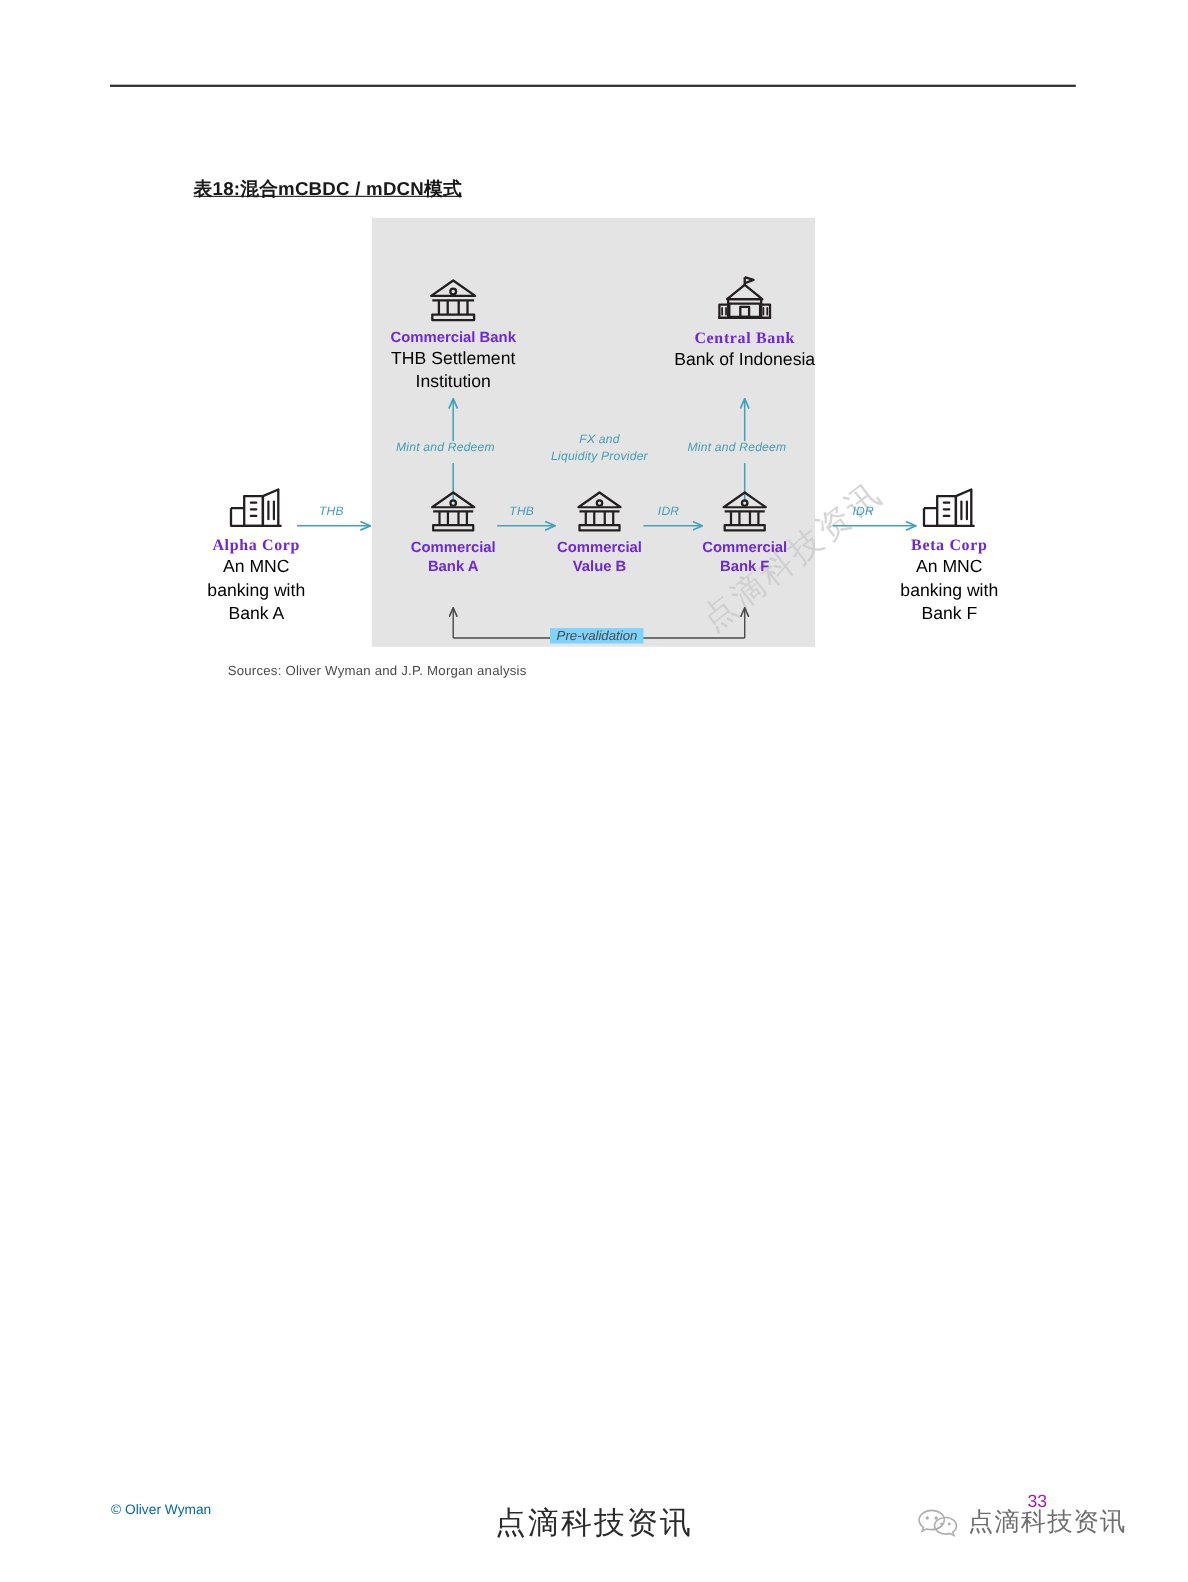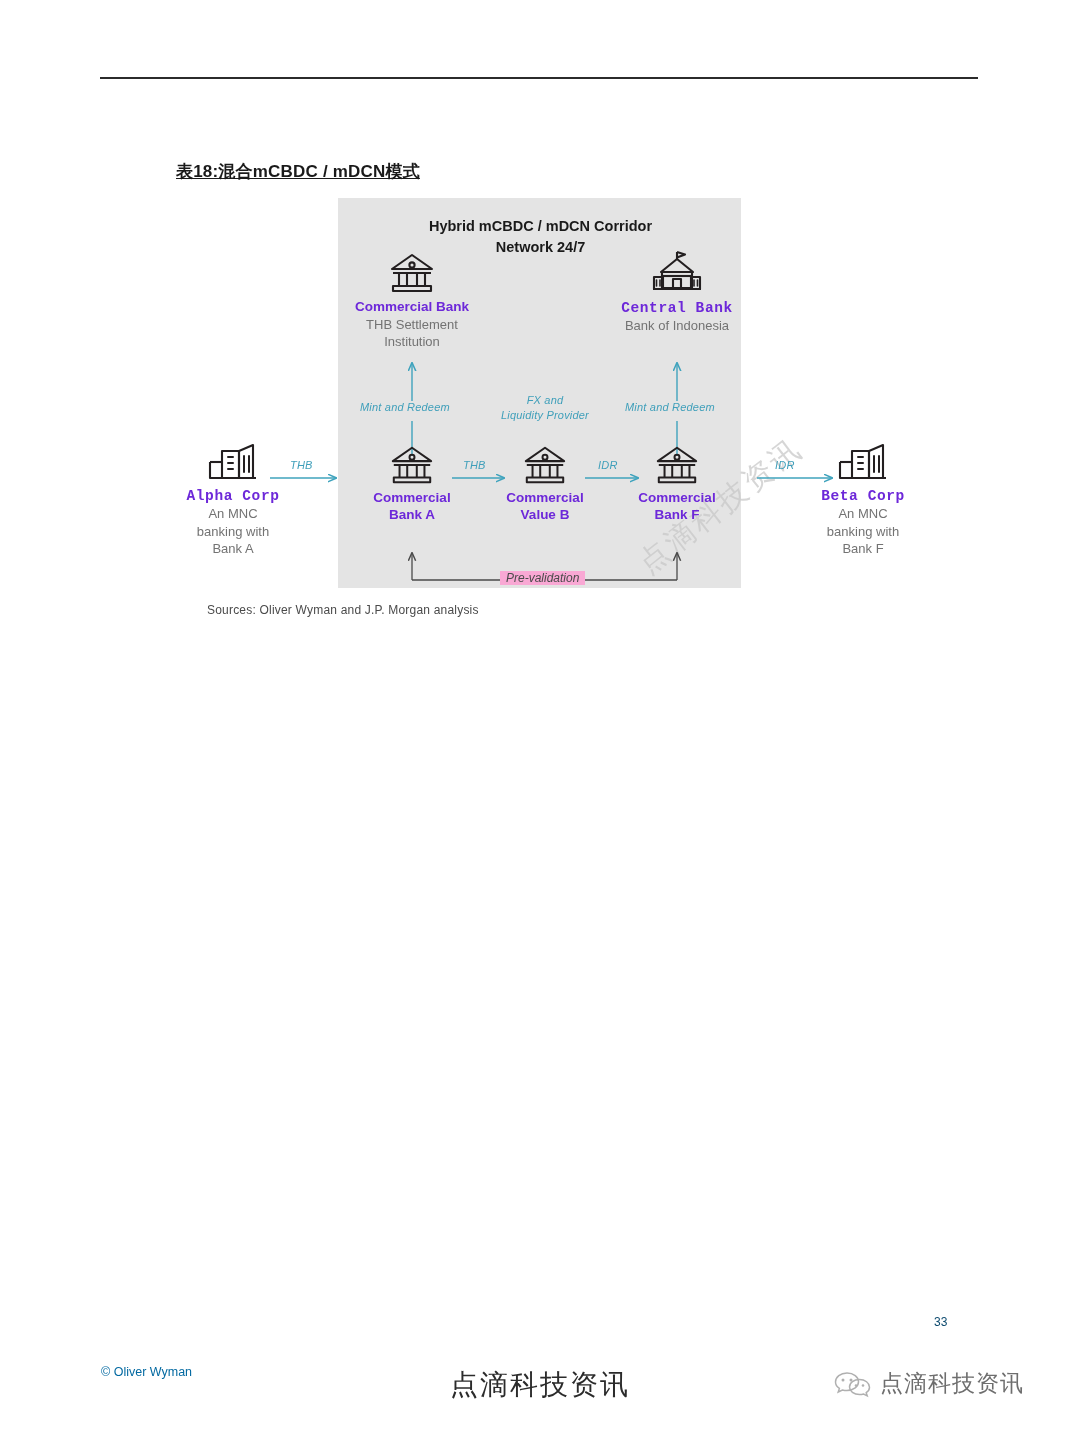--- a/index.html
+++ b/index.html
@@ -87,27 +87,27 @@
     margin: 0 auto 3px auto;
   }
   .node .nm {
     font-size: 13.5px;
     font-weight: bold;
     color: #6d28d9;
     line-height: 1.25;
     white-space: nowrap;
   }
   .node .nm.serif {
-    font-family: Liberation Mono, monospace;
+    font-family: Liberation Serif, serif;
     font-size: 14.5px;
     letter-spacing: 0.6px;
   }
   .node .sub {
-    font-size: 13px;
-    color: #737373;
+    font-size: 16px;
+    color: #000000;
     line-height: 1.35;
     font-weight: normal;
   }
 
   
   .alabel {
     position: absolute;
     font-size: 11px;
     font-style: italic;
     color: #3f9fba;
@@ -117,21 +117,21 @@
   .alabel.center {
     text-align: center;
     line-height: 1.4;
   }
   .dark-label {
     position: absolute;
     font-size: 12px;
     font-style: italic;
     color: #4a4a4a;
     white-space: nowrap;
-    background: #f9a8d4;
+    background: #7dd3fc;
     padding: 0 6px;
   }
 
   svg.ov {
     position: absolute;
     left: 0;
     top: 0;
     width: 800px;
     height: 400px;
     overflow: visible;
@@ -196,44 +196,40 @@
   .footer-logo .lg-text {
     font-size: 23px;
     color: #6e6e6e;
     letter-spacing: 1px;
     font-family: "DejaVu Sans", sans-serif;
     white-space: nowrap;
   }
   .page-number {
     position: absolute;
     left: 934px;
-    top: 1315px;
-    font-size: 12px;
-    color: #0c4a6e;
+    top: 1357px;
+    font-size: 16px;
+    color: #a21caf;
   }
 </style>
 </head>
 <body>
 
 <div class="page-header">
   <div class="hdr-rule"></div>
 </div>
 
 <div class="exhibit-title">表18:混合mCBDC / mDCN模式</div>
 
 <div class="diagram">
 
   <div class="panel"></div>
 
   <div class="wm-diagram">点滴科技资讯</div>
 
-  <div class="corridor-title">
-    <span>Hybrid mCBDC /  mDCN Corridor</span><br>
-    <span>Network 24/7</span>
-  </div>
 
   <svg class="ov" viewBox="0 0 800 400">
     <defs>
       <marker id="ah" markerWidth="7" markerHeight="7" refX="6" refY="3.2" orient="auto">
         <path d="M0,0.4 L6.4,3.2 L0,6" fill="none" stroke="#3fa3bd" stroke-width="1.1"></path>
       </marker>
       <marker id="ahd" markerWidth="7" markerHeight="7" refX="6" refY="3.2" orient="auto">
         <path d="M0,0.4 L6.4,3.2 L0,6" fill="none" stroke="#4a4a4a" stroke-width="1.1"></path>
       </marker>
     </defs>

